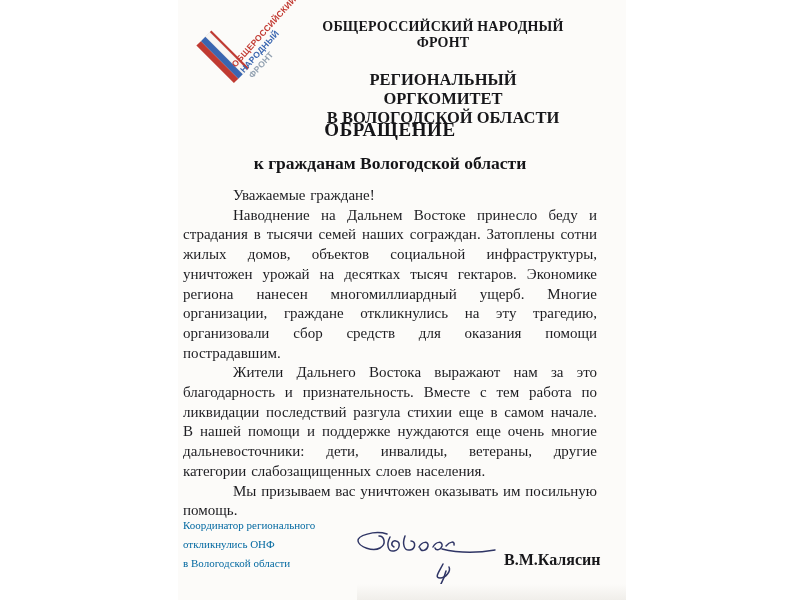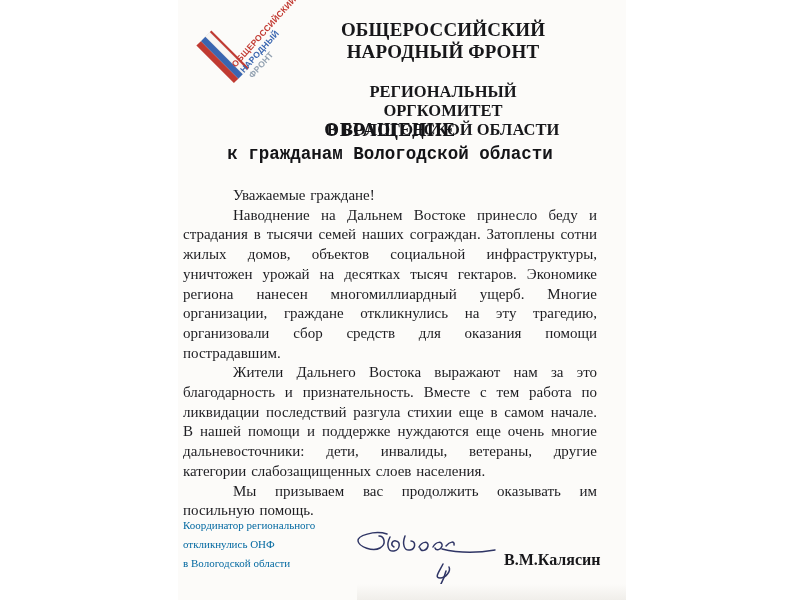--- a/index.html
+++ b/index.html
@@ -13,25 +13,25 @@
     position:absolute;left:178px;top:0;width:448px;height:600px;
     background:#fcfbf9;
   }
   .page::after{
     content:"";position:absolute;left:40%;right:0;bottom:0;height:16px;
     background:linear-gradient(#fcfbf9,#f0eeea);pointer-events:none;
   }
   .logo-svg{position:absolute;left:14px;top:5px;overflow:visible;}
   .logo-word{font-family:"Liberation Sans","DejaVu Sans",sans-serif;font-weight:bold;letter-spacing:.2px;}
   .head-right{position:absolute;left:130px;top:19px;width:270px;text-align:center;}
-  .org-line{font-weight:bold;font-size:19px;letter-spacing:.2px;color:#17171a;}
+  .org-line{font-weight:bold;font-size:14px;letter-spacing:.2px;color:#17171a;}
   .committee{margin-top:19px;font-weight:bold;font-size:16.5px;line-height:19px;color:#17171a;}
   .title-block{position:absolute;left:5px;top:119px;width:414px;text-align:center;font-weight:bold;color:#141417;}
   .title-main{font-size:19px;letter-spacing:.6px;}
-  .title-sub{font-size:17.5px;margin-top:3px;font-family:Liberation Mono, monospace;}
+  .title-sub{font-size:17.5px;margin-top:12px;}
   .body-text{position:absolute;left:5px;top:186px;width:414px;font-size:15px;line-height:19.7px;text-align:justify;color:#1d1d21;}
   .body-text p{margin:0;text-indent:50px;word-spacing:1px;}
   .sig-role{position:absolute;left:5px;top:516px;font-size:11px;line-height:18.8px;color:#0369a1;}
   .sig-name{position:absolute;left:326px;top:551px;font-size:16px;font-weight:600;color:#17171a;}
   .autograph{position:absolute;left:168px;top:524px;overflow:visible;}
 </style>
 </head>
 <body>
 
 <div class="page">
@@ -60,21 +60,21 @@
 
   <div class="title-block">
     <div class="title-main">ОБРАЩЕНИЕ</div>
     <div class="title-sub">к гражданам Вологодской области</div>
   </div>
 
   <div class="body-text">
     <p>Уважаемые граждане!</p>
     <p>Наводнение на Дальнем Востоке принесло беду и страдания в тысячи семей наших сограждан. Затоплены сотни жилых домов, объектов социальной инфраструктуры, уничтожен урожай на десятках тысяч гектаров. Экономике региона нанесен многомиллиардный ущерб. Многие организации, граждане откликнулись на эту трагедию, организовали сбор средств для оказания помощи пострадавшим.</p>
     <p>Жители Дальнего Востока выражают нам за это благодарность и признательность. Вместе с тем работа по ликвидации последствий разгула стихии еще в самом начале. В нашей помощи и поддержке нуждаются еще очень многие дальневосточники: дети, инвалиды, ветераны, другие категории слабозащищенных слоев населения.</p>
-    <p>Мы призываем вас продолжить оказывать им посильную помощь.</p>
+    <p>Мы призываем вас уничтожен оказывать им посильную помощь.</p>
   </div>
 
   <div class="sig-role">
     <div>Координатор регионального</div>
     <div>откликнулись ОНФ</div>
     <div>в Вологодской области</div>
   </div>
 
   <svg class="autograph" width="160" height="78" viewBox="0 0 160 78" xmlns="http://www.w3.org/2000/svg">
     <g fill="none" stroke="#2f3565" stroke-width="1.5" stroke-linecap="round" stroke-linejoin="round">

